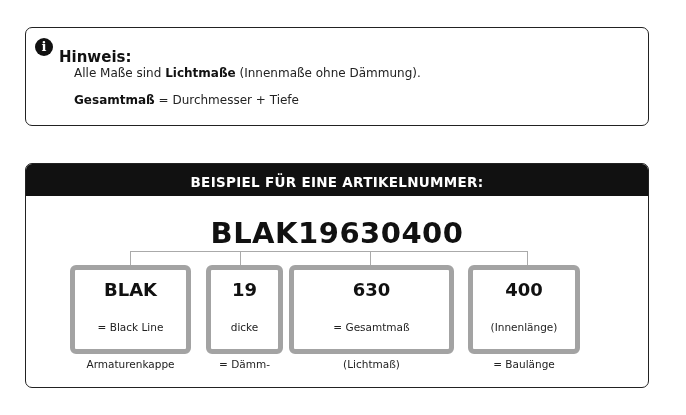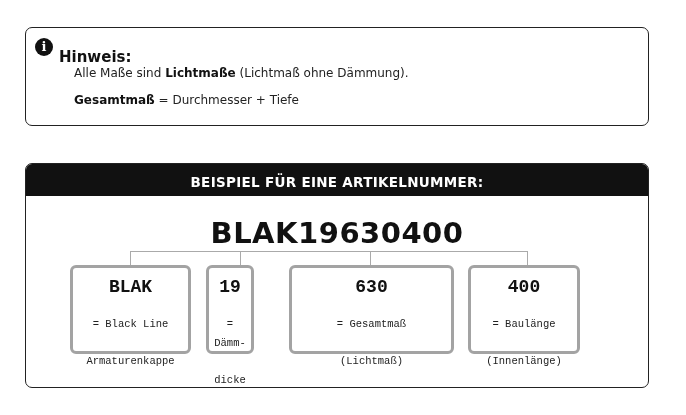--- a/index.html
+++ b/index.html
@@ -13,60 +13,60 @@
   .line1 { top:38px; }
   .line2 { top:65px; }
 
   .example-box { position:absolute; left:25px; top:163px; width:624px; height:225px; border:1.5px solid #222; border-radius:7px; box-sizing:border-box; overflow:hidden;padding-left:19px; }
   .example-header { position:absolute; left:0; top:0; right:0; height:32px; background:#111; color:#fff; font-size:13.5px; font-weight:bold; text-align:center; line-height:36px; letter-spacing:0.3px; }
   .article-number { position:absolute; left:0; right:0; top:52px; text-align:center; font-size:29px; font-weight:bold; letter-spacing:0.5px; color:#111; }
 
   .conn-h { position:absolute; top:87px; height:1px; background:#aaa; }
   .conn-v { position:absolute; top:87px; width:1px; height:14px; background:#aaa; }
 
-  .part { position:absolute; top:101px; height:89px; border:3px solid #a3a3a3; border-radius:6px; box-sizing:border-box; text-align:center; background:#fff;font-family:Liberation Mono, monospace; }
+  .part { position:absolute; top:101px; height:89px; border:5px solid #a3a3a3; border-radius:6px; box-sizing:border-box; text-align:center; background:#fff; }
   .part-code { margin-top:9px; font-size:18px; font-weight:bold; color:#111; }
   .part-desc { font-size:10.5px; color:#222; line-height:19px; margin-top:18px; }
 </style>
 </head>
 <body>
 
 <div class="hint-box">
   <div class="hint-icon">i</div>
   <div class="hint-title">Hinweis:</div>
-  <div class="hint-line line1"><span>Alle Maße sind </span><b>Lichtmaße</b><span> (Lichtmaß ohne Dämmung).</span></div>
+  <div class="hint-line line1"><span>Alle Maße sind </span><b>Lichtmaße</b><span> (Innenmaße ohne Dämmung).</span></div>
   <div class="hint-line line2"><b>Gesamtmaß</b><span> = Durchmesser + Tiefe</span></div>
 </div>
 
 <div class="example-box">
   <div class="example-header">BEISPIEL FÜR EINE ARTIKELNUMMER:</div>
   <div class="article-number">BLAK19630400</div>
 
   <div class="conn-h" style="left:104px; width:398px;"></div>
   <div class="conn-v" style="left:104px;"></div>
   <div class="conn-v" style="left:214px;"></div>
   <div class="conn-v" style="left:344px;"></div>
   <div class="conn-v" style="left:501px;"></div>
 
   <div class="part" style="left:44px; width:121px;">
     <div class="part-code">BLAK</div>
     <div class="part-desc">= Black Line</div>
     <div class="part-desc">Armaturenkappe</div>
   </div>
 
-  <div class="part" style="left:180px; width:48px;">
+  <div class="part" style="left:180px; width:77px;">
     <div class="part-code">19</div>
+    <div class="part-desc">dicke</div>
     <div class="part-desc">= Dämm-</div>
-    <div class="part-desc">dicke</div>
   </div>
 
   <div class="part" style="left:263px; width:165px;">
     <div class="part-code">630</div>
     <div class="part-desc">= Gesamtmaß</div>
     <div class="part-desc">(Lichtmaß)</div>
   </div>
 
   <div class="part" style="left:442px; width:112px;">
     <div class="part-code">400</div>
+    <div class="part-desc">(Innenlänge)</div>
     <div class="part-desc">= Baulänge</div>
-    <div class="part-desc">(Innenlänge)</div>
   </div>
 </div>
 
 </body></html>

